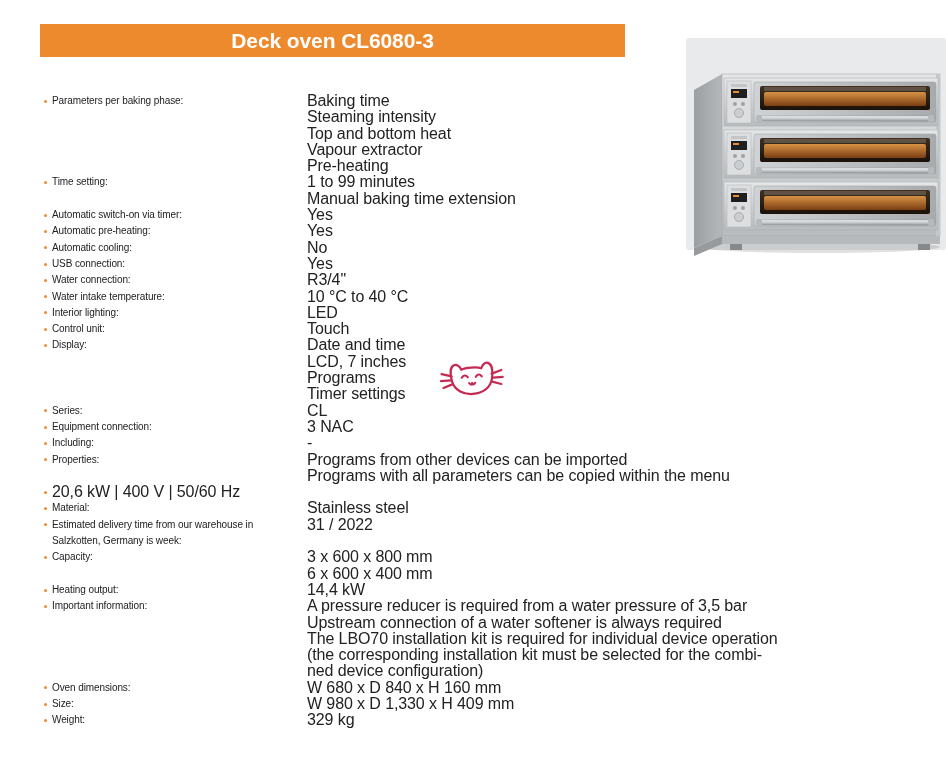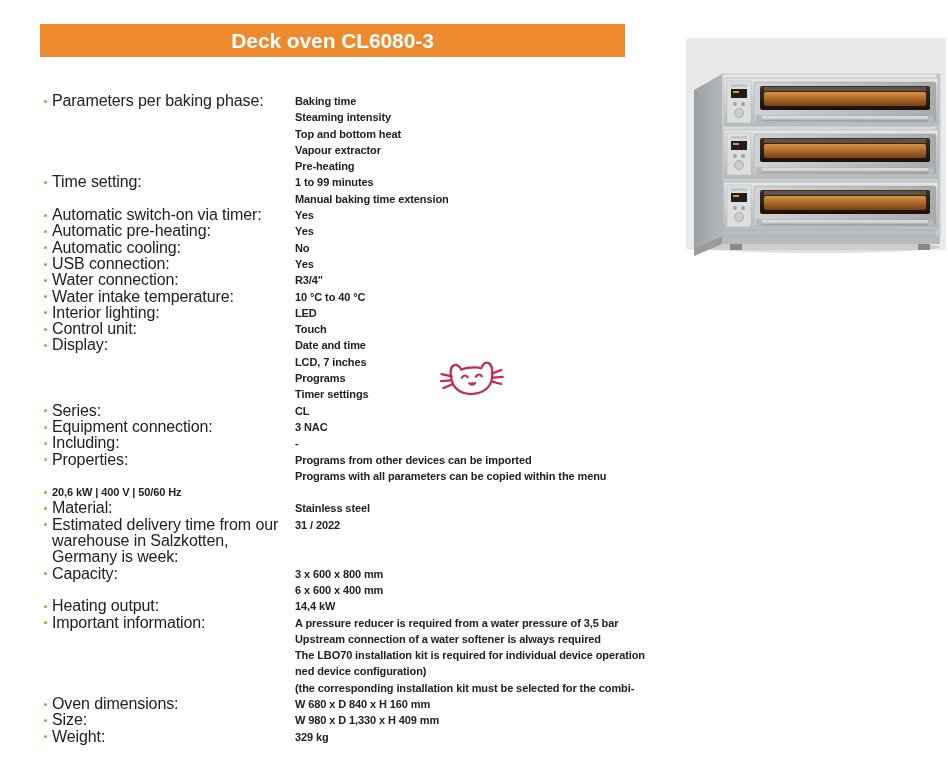--- a/index.html
+++ b/index.html
@@ -21,24 +21,24 @@
   }
   .spec-row{display:flex;align-items:flex-start;}
   .spec-bullet{
     flex:0 0 12px;display:block;position:relative;height:16.3px;
   }
   .spec-bullet::after{
     content:"";position:absolute;left:4px;top:6.6px;width:3px;height:3px;border-radius:50%;
     background:var(--accent,#EE8A2E);
   }
   .spec-label{
-    flex:0 0 241px;padding-right:2px;font-size:16px;line-height:16.3px;
+    flex:0 0 241px;padding-right:14px;font-size:10px;line-height:16.3px;
   }
   .spec-values{flex:1;min-width:0;}
-  .value-line{font-size:11px;line-height:16.3px;white-space:nowrap;font-weight:bold;}
+  .value-line{font-size:16px;line-height:16.3px;white-space:nowrap;}
   .product-photo{
     position:absolute;left:680px;top:38px;width:266px;height:218px;
   }
   .cat-doodle{
     position:absolute;left:440px;top:360px;width:64px;height:40px;
     transform:rotate(-4deg);
   }
 </style>
 </head>
 <body>
@@ -219,22 +219,22 @@
         </div>
   </div>
 
   <div class="spec-row">
     <span class="spec-bullet"></span>
     <div class="spec-label">Important information:</div>
     <div class="spec-values">
           <div class="value-line">A pressure reducer is required from a water pressure of 3,5 bar</div>
           <div class="value-line">Upstream connection of a water softener is always required</div>
           <div class="value-line">The LBO70 installation kit is required for individual device operation</div>
+          <div class="value-line">(the corresponding installation kit must be selected for the combi-</div>
           <div class="value-line">ned device configuration)</div>
-          <div class="value-line">(the corresponding installation kit must be selected for the combi-</div>
         </div>
   </div>
 
   <div class="spec-row">
     <span class="spec-bullet"></span>
     <div class="spec-label">Oven dimensions:</div>
     <div class="spec-values">
           <div class="value-line">W 680 x D 840 x H 160 mm</div>
         </div>
   </div>

